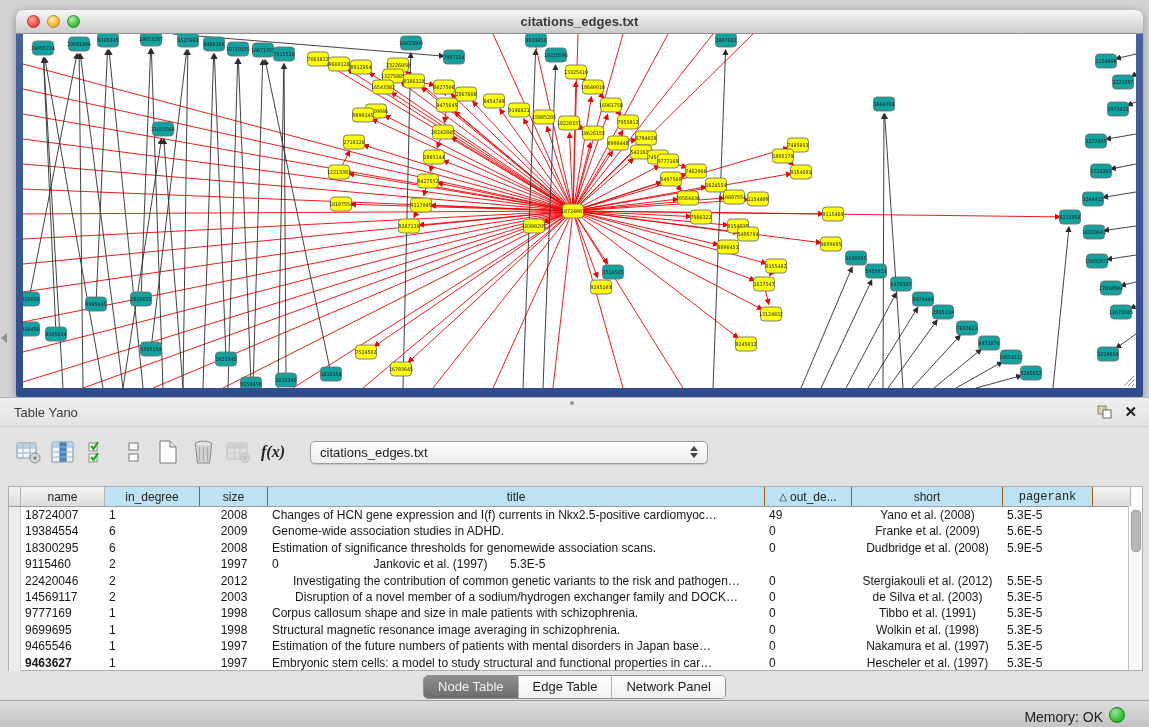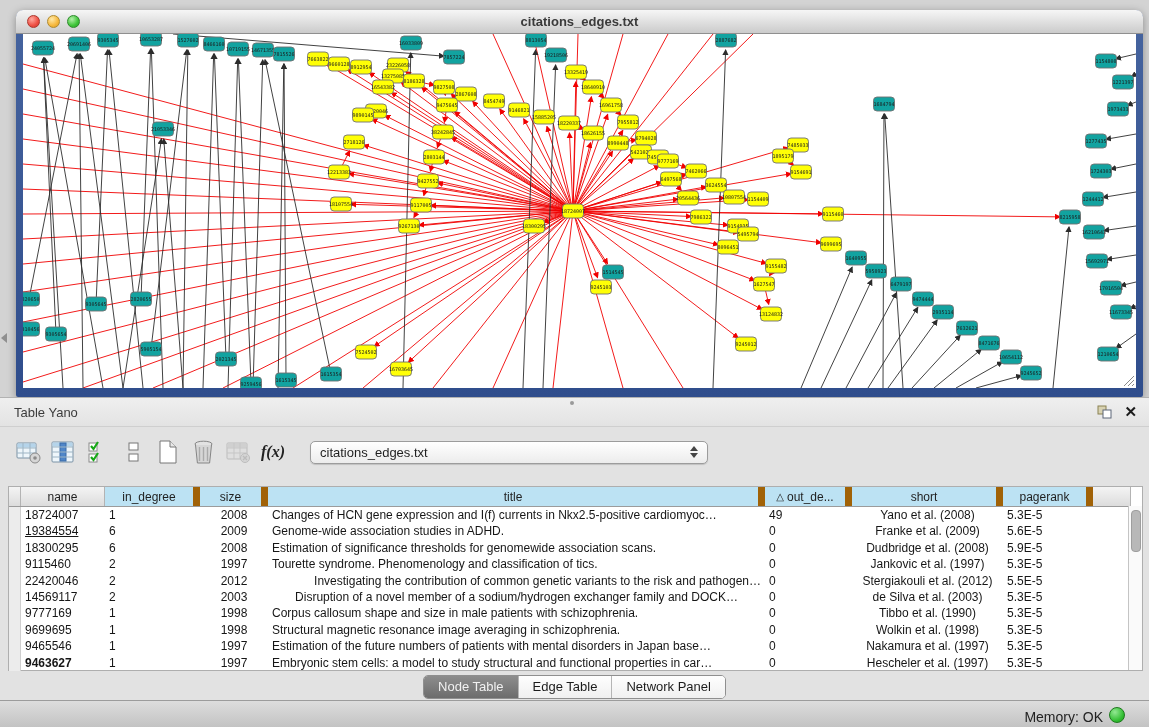--- a/index.html
+++ b/index.html
@@ -34,21 +34,21 @@
   .fx{font-family:"Liberation Serif",serif;font-style:italic;font-weight:700;font-size:16px;color:#222}
   .dropdown{margin-left:16px;width:378px;height:21px;background:linear-gradient(#ffffff,#ececec);
     border:1px solid #9c9c9c;border-radius:5px;display:flex;align-items:center;padding:0 9px;
     font-size:13px;color:#1f1f1f;box-shadow:0 1px 1px rgba(0,0,0,.15)}
   .dd-arrows{margin-left:auto;display:flex;flex-direction:column;gap:2px}
   .tri-up{width:0;height:0;border-left:4px solid transparent;border-right:4px solid transparent;border-bottom:5px solid #444}
   .tri-dn{width:0;height:0;border-left:4px solid transparent;border-right:4px solid transparent;border-top:5px solid #444}
 
   .table-wrap{position:absolute;left:8px;top:88px;width:1135px;height:185px;background:#fff;border:1px solid #aeaeae;box-sizing:border-box}
   .thead{display:flex;height:19px;border-bottom:1px solid #9b9b9b;font-size:12px}
-  .th{display:flex;align-items:center;justify-content:center;box-sizing:border-box;border-right:7px solid #a16207;background:#bce2f3;color:#1f1f1f;overflow:hidden;white-space:nowrap}
+  .th{display:flex;align-items:center;justify-content:center;box-sizing:border-box;border-right:1px solid #a16207;background:#bce2f3;color:#1f1f1f;overflow:hidden;white-space:nowrap}
   .th.gray{background:linear-gradient(#f4f4f4,#dcdcdc);border-right:1px solid #b3b3b3}
   .sortg{font-size:10px;margin-right:3px}
   .tbody{font-size:12px;color:#161616}
   .tr{display:flex;height:16.4px;line-height:16.4px}
   .td{box-sizing:border-box;overflow:hidden;white-space:nowrap;padding:0 4px}
   .gutter{background:#ececec;border-right:1px solid #cfcfcf}
   .scroll{position:absolute;right:0;top:19px;bottom:0;width:13px;border-left:1px solid #c4c4c4;background:#fafafa}
   .thumb{position:absolute;left:2px;top:4px;width:8px;height:40px;border-radius:4px;background:#b8b8b8;border:1px solid #9e9e9e}
 
   .tabbar{position:absolute;left:0;right:0;top:277px;display:flex;justify-content:center}
@@ -566,41 +566,41 @@
         <div class="th" style="width: 497px;">
           <span>title</span>
         </div>
         <div class="th" style="width: 87px;">
           <span class="sortg">△</span>
           <span>out_de...</span>
         </div>
         <div class="th" style="width: 151px;">
           <span>short</span>
         </div>
-        <div class="th" style="width: 90px;">
+        <div class="th" style="width: 90px; font-family: Liberation Mono, monospace;">
           <span>pagerank</span>
         </div>
         <div class="th gray" style="width: 38px;">
           <span></span>
         </div>
       </div>
     <div class="tbody" id="tbody">
         <div class="tr">
           <div class="td gutter" style="width: 12px;"></div>
           <div class="td" style="width: 84px; text-align: left;">18724007</div>
           <div class="td" style="width: 95px; text-align: left;">1</div>
           <div class="td" style="width: 68px; text-align: center;">2008</div>
           <div class="td" style="width: 497px; text-align: left;">Changes of HCN gene expression and I(f) currents in Nkx2.5-positive cardiomyoc…</div>
           <div class="td" style="width: 87px; text-align: left;">49</div>
           <div class="td" style="width: 151px; text-align: center;">Yano et al. (2008)</div>
           <div class="td" style="width: 90px; text-align: left;">5.3E-5</div>
         </div>
         <div class="tr">
           <div class="td gutter" style="width: 12px;"></div>
-          <div class="td" style="width: 84px; text-align: left; text-decoration: underline;">19384554</div>
+          <div class="td" style="width: 84px; text-align: left;">19384554</div>
           <div class="td" style="width: 95px; text-align: left;">6</div>
           <div class="td" style="width: 68px; text-align: center;">2009</div>
           <div class="td" style="width: 497px; text-align: left;">Genome-wide association studies in ADHD.</div>
           <div class="td" style="width: 87px; text-align: left;">0</div>
           <div class="td" style="width: 151px; text-align: center;">Franke et al. (2009)</div>
           <div class="td" style="width: 90px; text-align: left;">5.6E-5</div>
         </div>
         <div class="tr">
           <div class="td gutter" style="width: 12px;"></div>
           <div class="td" style="width: 84px; text-align: left;">18300295</div>
@@ -609,31 +609,30 @@
           <div class="td" style="width: 497px; text-align: left;">Estimation of significance thresholds for genomewide association scans.</div>
           <div class="td" style="width: 87px; text-align: left;">0</div>
           <div class="td" style="width: 151px; text-align: center;">Dudbridge et al. (2008)</div>
           <div class="td" style="width: 90px; text-align: left;">5.9E-5</div>
         </div>
         <div class="tr">
           <div class="td gutter" style="width: 12px;"></div>
           <div class="td" style="width: 84px; text-align: left;">9115460</div>
           <div class="td" style="width: 95px; text-align: left;">2</div>
           <div class="td" style="width: 68px; text-align: center;">1997</div>
-          <div class="td" style="width: 497px; text-align: left;">Tourette syndrome. Phenomenology and classification of tics.</div>
           <div class="td" style="width: 87px; text-align: left;">0</div>
           <div class="td" style="width: 151px; text-align: center;">Jankovic et al. (1997)</div>
           <div class="td" style="width: 90px; text-align: left;">5.3E-5</div>
         </div>
         <div class="tr">
           <div class="td gutter" style="width: 12px;"></div>
           <div class="td" style="width: 84px; text-align: left;">22420046</div>
           <div class="td" style="width: 95px; text-align: left;">2</div>
           <div class="td" style="width: 68px; text-align: center;">2012</div>
-          <div class="td" style="width: 497px; text-align: right;">Investigating the contribution of common genetic variants to the risk and pathogen…</div>
+          <div class="td" style="width: 497px; text-align: center;">Investigating the contribution of common genetic variants to the risk and pathogen…</div>
           <div class="td" style="width: 87px; text-align: left;">0</div>
           <div class="td" style="width: 151px; text-align: center;">Stergiakouli et al. (2012)</div>
           <div class="td" style="width: 90px; text-align: left;">5.5E-5</div>
         </div>
         <div class="tr">
           <div class="td gutter" style="width: 12px;"></div>
           <div class="td" style="width: 84px; text-align: left;">14569117</div>
           <div class="td" style="width: 95px; text-align: left;">2</div>
           <div class="td" style="width: 68px; text-align: center;">2003</div>
           <div class="td" style="width: 497px; text-align: center;">Disruption of a novel member of a sodium/hydrogen exchanger family and DOCK…</div>
@@ -641,21 +640,21 @@
           <div class="td" style="width: 151px; text-align: center;">de Silva et al. (2003)</div>
           <div class="td" style="width: 90px; text-align: left;">5.3E-5</div>
         </div>
         <div class="tr">
           <div class="td gutter" style="width: 12px;"></div>
           <div class="td" style="width: 84px; text-align: left;">9777169</div>
           <div class="td" style="width: 95px; text-align: left;">1</div>
           <div class="td" style="width: 68px; text-align: center;">1998</div>
           <div class="td" style="width: 497px; text-align: left;">Corpus callosum shape and size in male patients with schizophrenia.</div>
           <div class="td" style="width: 87px; text-align: left;">0</div>
-          <div class="td" style="width: 151px; text-align: center;">Tibbo et al. (1990)</div>
+          <div class="td" style="width: 151px; text-align: center;">Tibbo et al. (1991)</div>
           <div class="td" style="width: 90px; text-align: left;">5.3E-5</div>
         </div>
         <div class="tr">
           <div class="td gutter" style="width: 12px;"></div>
           <div class="td" style="width: 84px; text-align: left;">9699695</div>
           <div class="td" style="width: 95px; text-align: left;">1</div>
           <div class="td" style="width: 68px; text-align: center;">1998</div>
           <div class="td" style="width: 497px; text-align: left;">Structural magnetic resonance image averaging in schizophrenia.</div>
           <div class="td" style="width: 87px; text-align: left;">0</div>
           <div class="td" style="width: 151px; text-align: center;">Wolkin et al. (1998)</div>

